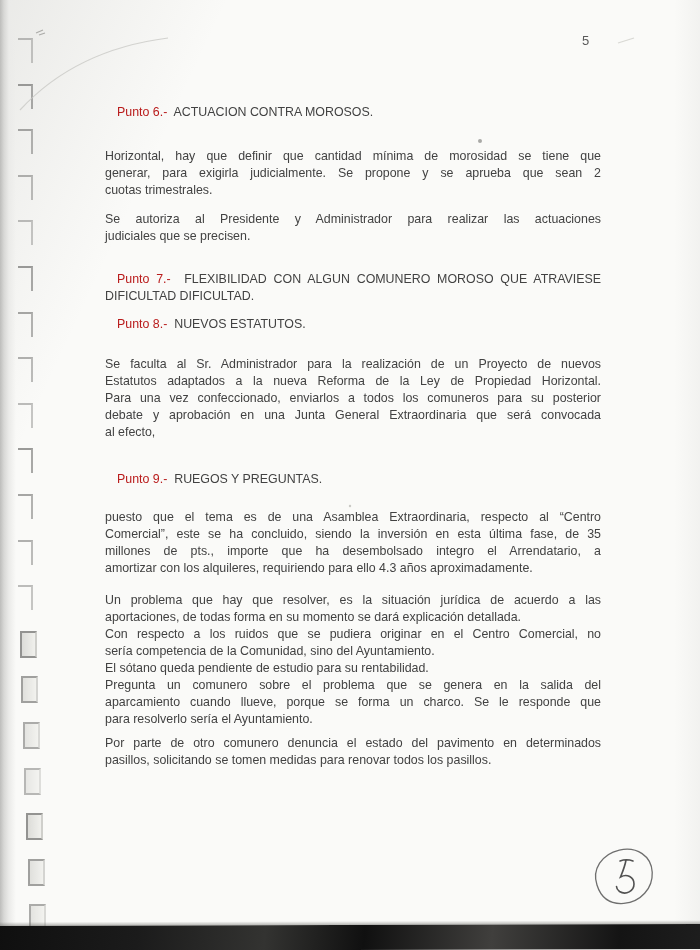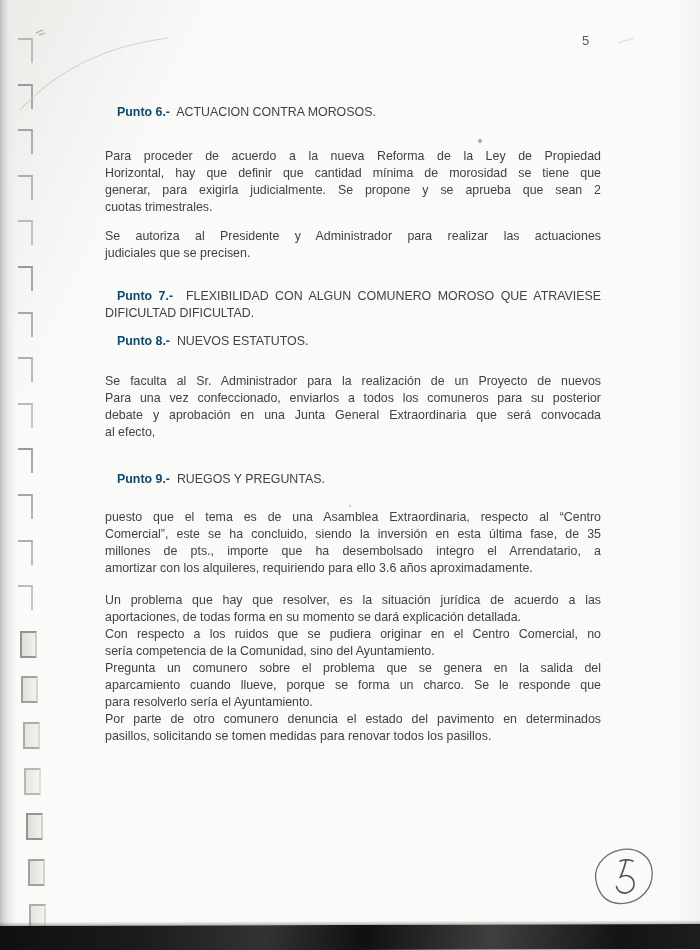--- a/index.html
+++ b/index.html
@@ -52,21 +52,21 @@
   .doc-block:nth-child(4)  { margin-top: 26px; }
   .doc-block:nth-child(5)  { margin-top: 11px; }
   .doc-block:nth-child(6)  { margin-top: 23px; }
   .doc-block:nth-child(7)  { margin-top: 30px; }
   .doc-block:nth-child(8)  { margin-top: 21px; }
   .doc-block:nth-child(9)  { margin-top: 15px; }
   .doc-block:nth-child(13) { margin-top: 7px; }
   .doc-block:nth-child(14) { margin-top: 8px; }
   .line { text-align: justify; text-align-last: justify; }
   .line.last { text-align-last: left; }
-  .pnt { font-weight: bold; color: #0c4a6e; padding-left: 12px; }
+  .pnt { font-weight: normal; color: #b91c1c; padding-left: 12px; }
   .hand5 { position: absolute; left: 585px; top: 840px; }
   .scan-bottom {
     position: absolute; left: -4px; right: -4px; bottom: 0; height: 25px;
     background: linear-gradient(95deg, #0f0f0f 0%, #1b1b1b 20%, #333331 38%, #101010 52%, #403f3d 70%, #141414 88%, #1e1e1e 100%);
     transform: rotate(-0.15deg);
   }
   .scan-bottom::before {
     content: '';
     position: absolute; top: -4px; left: 0; right: 0; height: 4px;
     background: linear-gradient(to bottom, rgba(120,120,115,0), rgba(95,95,90,0.45));
@@ -110,58 +110,61 @@
     <circle cx="350" cy="506" r="1.2" fill="#b2b2ae" opacity="0.7"></circle>
   </svg>
 
   <div class="page-number">5</div>
 
   <div class="content">
       <div class="doc-block heading">
         <div class="line last"><span class="pnt">Punto 6.-</span>&nbsp; ACTUACION CONTRA MOROSOS.</div>
       </div>
       <div class="doc-block paragraph">
-        <div class="line">Para proceder de acuerdo a la nueva Reforma de la Ley de Propiedad</div>
         <div class="line">Horizontal, hay que definir que cantidad mínima de morosidad se tiene que</div>
         <div class="line">generar, para exigirla judicialmente. Se propone y se aprueba que sean 2</div>
         <div class="line last">cuotas trimestrales.</div>
       </div>
       <div class="doc-block paragraph">
         <div class="line">Se autoriza al Presidente y Administrador para realizar las actuaciones</div>
         <div class="line last">judiciales que se precisen.</div>
       </div>
       <div class="doc-block heading">
         <div class="line"><span class="pnt">Punto 7.-</span>&nbsp; FLEXIBILIDAD CON ALGUN COMUNERO MOROSO QUE ATRAVIESE</div>
         <div class="line last">DIFICULTAD DIFICULTAD.</div>
       </div>
       <div class="doc-block heading">
         <div class="line last"><span class="pnt">Punto 8.-</span>&nbsp; NUEVOS ESTATUTOS.</div>
       </div>
       <div class="doc-block paragraph">
         <div class="line">Se faculta al Sr. Administrador para la realización de un Proyecto de nuevos</div>
+        <div class="line">Estatutos adaptados a la nueva Reforma de la Ley de Propiedad Horizontal.</div>
         <div class="line">Para una vez confeccionado, enviarlos a todos los comuneros para su posterior</div>
         <div class="line">debate y aprobación en una Junta General Extraordinaria que será convocada</div>
         <div class="line last">al efecto,</div>
       </div>
       <div class="doc-block heading">
         <div class="line last"><span class="pnt">Punto 9.-</span>&nbsp; RUEGOS Y PREGUNTAS.</div>
       </div>
       <div class="doc-block paragraph">
         <div class="line">puesto que el tema es de una Asamblea Extraordinaria, respecto al “Centro</div>
         <div class="line">Comercial”, este se ha concluido, siendo la inversión en esta última fase, de 35</div>
         <div class="line">millones de pts., importe que ha desembolsado integro el Arrendatario, a</div>
-        <div class="line last">amortizar con los alquileres, requiriendo para ello 3.6 años aproximadamente.</div>
+        <div class="line last">amortizar con los alquileres, requiriendo para ello 4.3 años aproximadamente.</div>
       </div>
       <div class="doc-block paragraph">
         <div class="line">Un problema que hay que resolver, es la situación jurídica de acuerdo a las</div>
         <div class="line last">aportaciones, de todas forma en su momento se dará explicación detallada.</div>
       </div>
       <div class="doc-block paragraph">
         <div class="line">Con respecto a los ruidos que se pudiera originar en el Centro Comercial, no</div>
         <div class="line last">sería competencia de la Comunidad, sino del Ayuntamiento.</div>
+      </div>
+      <div class="doc-block paragraph">
+        <div class="line last">El sótano queda pendiente de estudio para su rentabilidad.</div>
       </div>
       <div class="doc-block paragraph">
         <div class="line">Pregunta un comunero sobre el problema que se genera en la salida del</div>
         <div class="line">aparcamiento cuando llueve, porque se forma un charco. Se le responde que</div>
         <div class="line last">para resolverlo sería el Ayuntamiento.</div>
       </div>
       <div class="doc-block paragraph">
         <div class="line">Por parte de otro comunero denuncia el estado del pavimento en determinados</div>
         <div class="line last">pasillos, solicitando se tomen medidas para renovar todos los pasillos.</div>
       </div>

